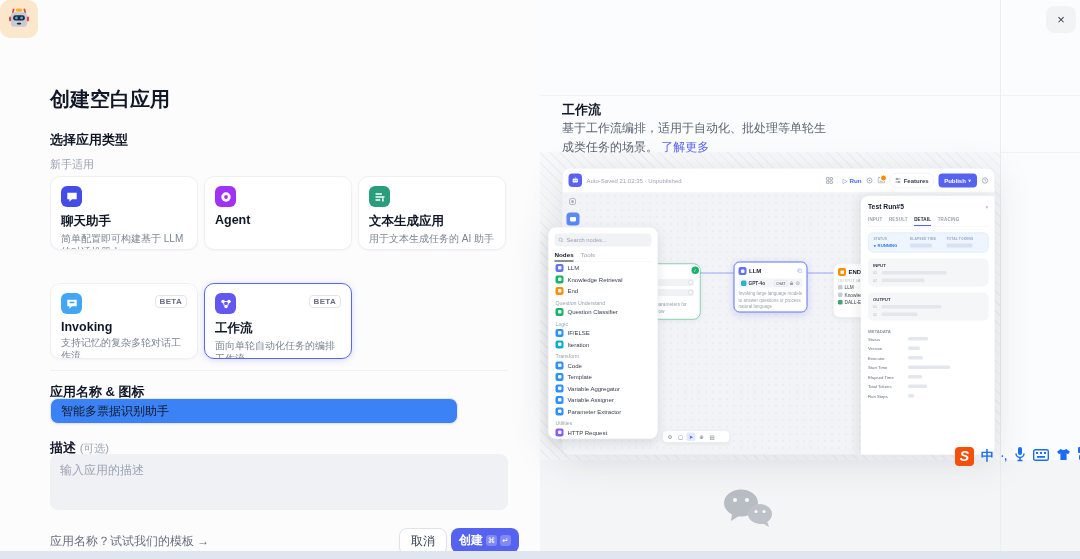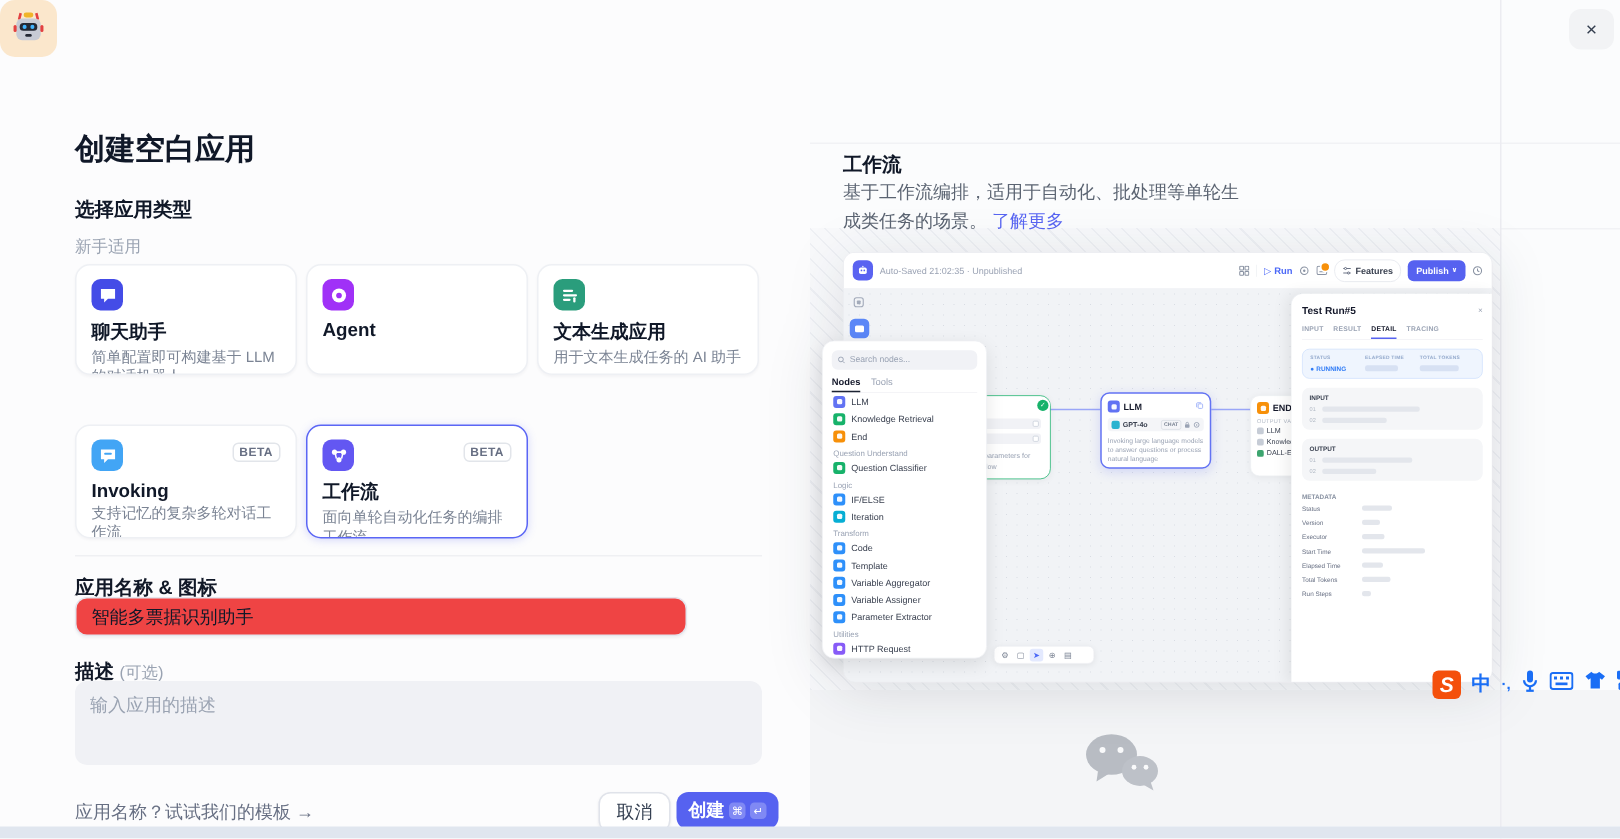--- a/index.html
+++ b/index.html
@@ -23,21 +23,21 @@
   .card.h72{height:74px;} .card.h76{height:76px;}
   .card.selected{border:1.5px solid #5b66f5;box-shadow:0 1px 6px rgba(91,102,245,.25);}
   .card-icon{width:21px;height:21px;border-radius:6px;display:flex;align-items:center;justify-content:center;}
   .card-title{margin-top:6px;font-size:12.5px;font-weight:700;color:#101828;}
   .card-desc{margin-top:2px;font-size:10px;color:#7b8494;line-height:1.32;}
   .beta{position:absolute;right:10px;top:11px;font-size:8px;font-weight:600;color:#676f83;
         border:1px solid #e2e5ea;border-radius:4px;padding:1px 4px;letter-spacing:.04em;background:#fff;}
   #divider{left:50px;top:370px;width:458px;height:1px;background:#eff0f3;}
   #name-label{left:50px;top:383px;font-size:13px;font-weight:700;}
   #name-input{left:50px;top:398px;width:408px;height:26px;box-sizing:border-box;border:1px solid #e3e6ee;border-radius:8px;
-        background:#ef4444;font-size:12px;padding:0 10px;color:#101828;box-shadow:0 1px 2px rgba(16,24,40,.05);outline:none;
+        background:#3b82f6;font-size:12px;padding:0 10px;color:#101828;box-shadow:0 1px 2px rgba(16,24,40,.05);outline:none;
         font-family:inherit;}
   #avatar{left:470px;top:392px;width:38px;height:38px;border-radius:10px;background:#fbe7cc;display:flex;align-items:center;justify-content:center;cursor:pointer;}
   #desc-label{left:50px;top:439px;font-size:13px;font-weight:700;}
   #desc-optional{font-size:11px;font-weight:400;color:#9aa3b2;}
   #desc-area{left:50px;top:454px;width:458px;height:56px;box-sizing:border-box;background:#f0f1f5;border:none;border-radius:8px;
         padding:8px 10px;font-size:12px;resize:none;outline:none;font-family:inherit;color:#101828;}
   #desc-area::placeholder{color:#9aa3b2;}
   #footer-hint{left:50px;top:533px;font-size:12px;color:#676f83;cursor:pointer;}
   #cancel-btn{left:399px;top:528px;height:25px;padding:0 11px;border:1px solid #e0e3ea;border-radius:8px;background:#fff;
         font-size:12px;color:#354052;display:flex;align-items:center;cursor:pointer;box-shadow:0 1px 2px rgba(16,24,40,.05);}

